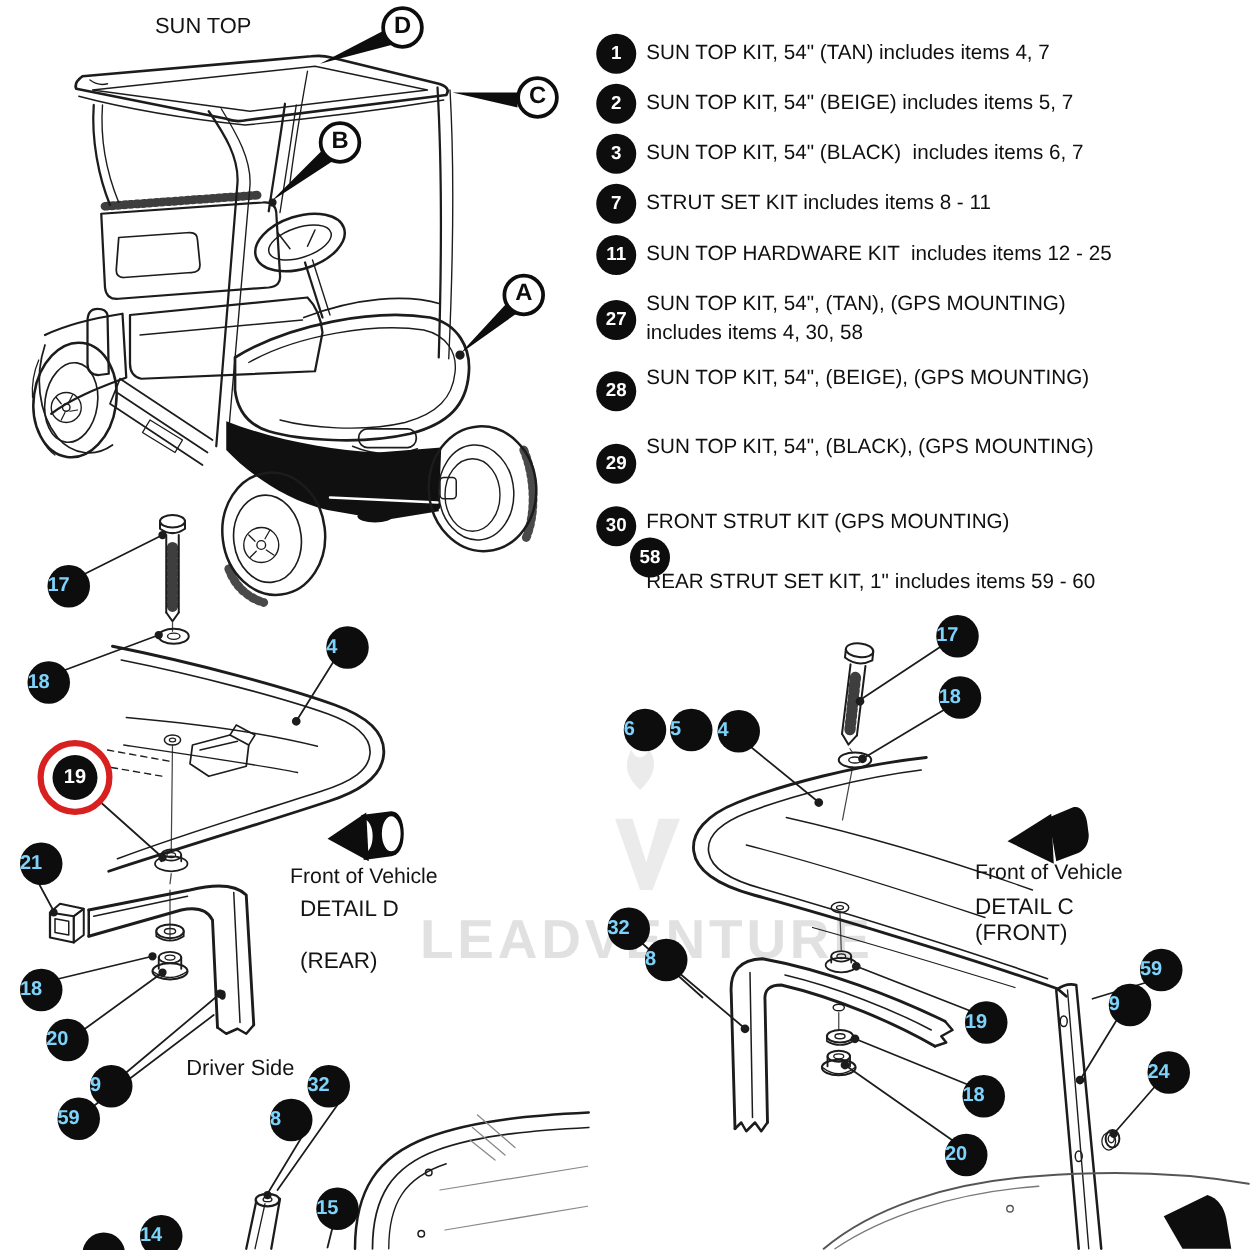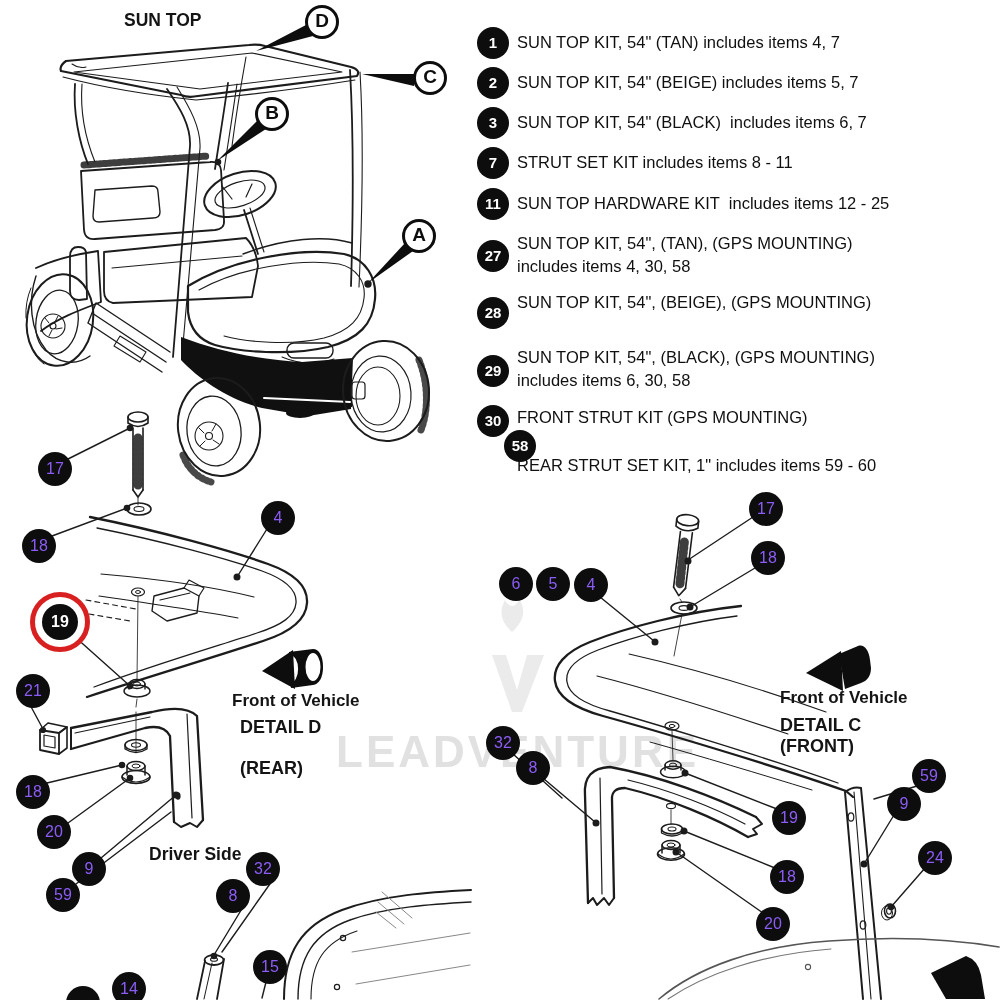--- a/index.html
+++ b/index.html
@@ -1,25 +1,25 @@
 <!DOCTYPE html>
 <html><head>
 <meta charset="utf-8">
 <style>
   html,body{margin:0;padding:0;background:#fff;}
   .stage{position:relative;width:1000px;height:1000px;background:#fff;overflow:hidden;
          font-family:"Liberation Sans",sans-serif;color:#111;}
   svg.art{position:absolute;left:0;top:0;z-index:2;}
   .wm-text{position:absolute;left:336px;top:727px;z-index:1;
            font-weight:bold;font-size:44px;letter-spacing:3px;color:#c9c9c9;opacity:.55;}
-  .lbl{position:absolute;z-index:4;white-space:nowrap;color:#141414;font-weight:bold;}
+  .lbl{position:absolute;z-index:4;white-space:nowrap;color:#141414;}
   .lbl.center{text-align:left;white-space:normal;}
   #callouts .co{position:absolute;z-index:5;box-sizing:border-box;}
-  .co.num{width:34px;height:34px;border-radius:50%;background:#0d0d0d;color:#8b5cf6;
-          font-weight:normal;font-size:16px;line-height:34px;text-align:center;}
+  .co.num{width:34px;height:34px;border-radius:50%;background:#0d0d0d;color:#7dd3fc;
+          font-weight:bold;font-size:16px;line-height:34px;}
   .co.letter{width:34px;height:34px;border-radius:50%;background:#fff;border:3.5px solid #0d0d0d;
           color:#0d0d0d;font-weight:bold;font-size:19px;line-height:26px;text-align:center;}
   .co.red{width:60px;height:60px;border-radius:50%;background:#fff;
           display:flex;align-items:center;justify-content:center;}
   .co.red .co-inner{width:36px;height:36px;border-radius:50%;background:#0d0d0d;color:#fff;
           font-weight:bold;font-size:16px;line-height:36px;text-align:center;}
   #parts-list .plc{position:absolute;left:477px;width:32px;height:32px;border-radius:50%;z-index:5;
           background:#0d0d0d;color:#fff;font-weight:bold;font-size:15px;line-height:32px;text-align:center;}
   #parts-list .plt{position:absolute;left:517px;z-index:5;font-size:16.5px;line-height:23px;
           color:#101010;white-space:pre;}
@@ -339,19 +339,19 @@
       <div class="plt" style="top: 111px;"><div>SUN TOP KIT, 54" (BLACK)  includes items 6, 7</div></div>
       <div class="plc" style="top: 147px;">7</div>
       <div class="plt" style="top: 151px;"><div>STRUT SET KIT includes items 8 - 11</div></div>
       <div class="plc" style="top: 188px;">11</div>
       <div class="plt" style="top: 192px;"><div>SUN TOP HARDWARE KIT  includes items 12 - 25</div></div>
       <div class="plc" style="top: 240px;">27</div>
       <div class="plt" style="top: 232px;"><div>SUN TOP KIT, 54", (TAN), (GPS MOUNTING)</div><div>includes items 4, 30, 58</div></div>
       <div class="plc" style="top: 297px;">28</div>
       <div class="plt" style="top: 291px;"><div>SUN TOP KIT, 54", (BEIGE), (GPS MOUNTING)</div></div>
       <div class="plc" style="top: 355px;">29</div>
-      <div class="plt" style="top: 346px;"><div>SUN TOP KIT, 54", (BLACK), (GPS MOUNTING)</div><div>includes items 6, 30, 58</div></div>
+      <div class="plt" style="top: 346px;"><div>SUN TOP KIT, 54", (BLACK), (GPS MOUNTING)</div></div>
       <div class="plc" style="top: 405px;">30</div>
       <div class="plt" style="top: 406px;"><div>FRONT STRUT KIT (GPS MOUNTING)</div></div>
       <div class="plc" style="top: 430px; margin-left: 27px;">58</div>
       <div class="plt" style="top: 454px;"><div>REAR STRUT SET KIT, 1" includes items 59 - 60</div></div>
     </div>
 </div>
 
 </body></html>

